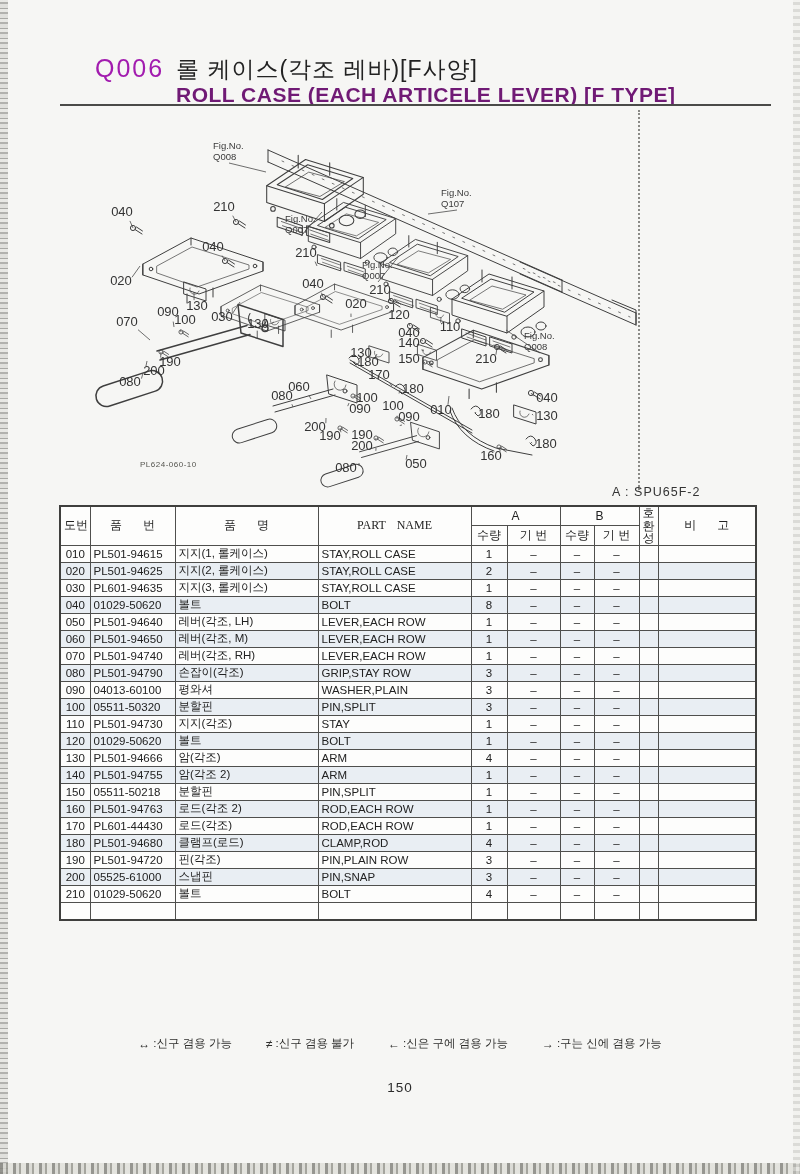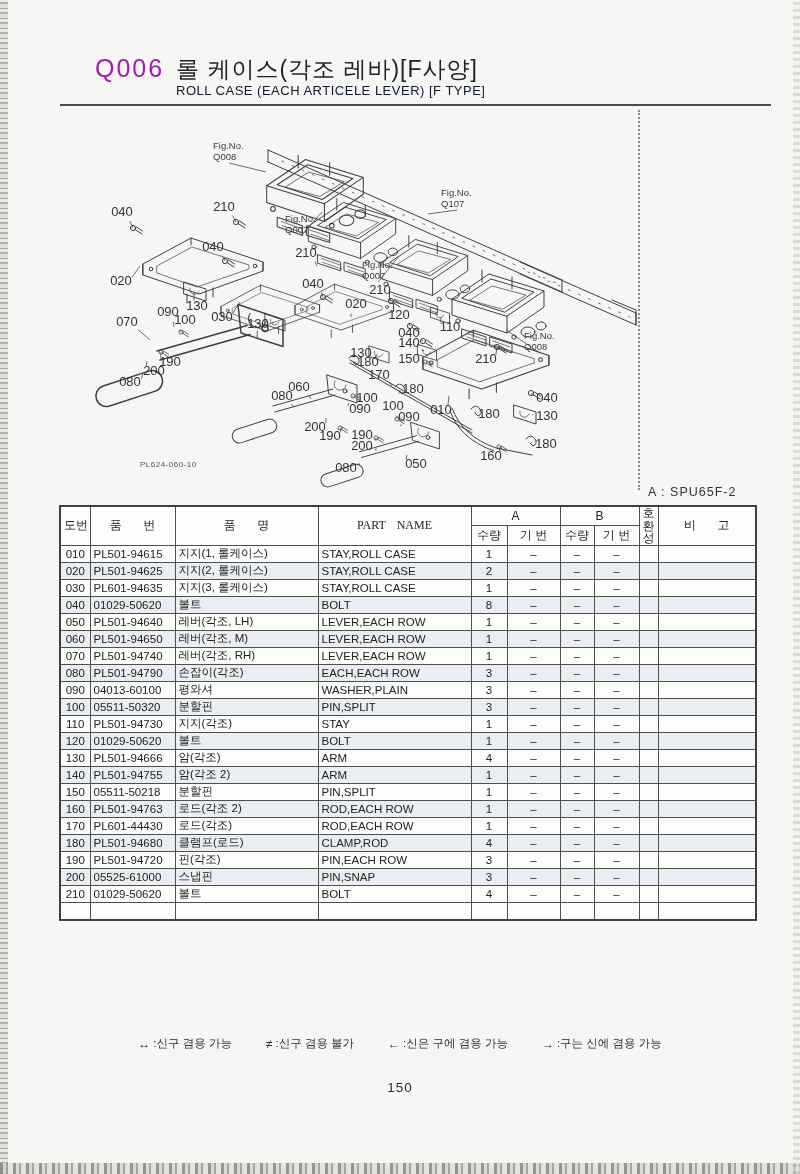--- a/index.html
+++ b/index.html
@@ -14,44 +14,44 @@
     background:repeating-linear-gradient(0deg,#9a9a96 0 2px,#e3e3df 2px 5px,#8f8f8b 5px 6px,#d8d8d4 6px 10px);
     opacity:.75;}
   .scan-bottom{position:absolute;left:0;top:1163px;width:800px;height:11px;
     background:repeating-linear-gradient(90deg,#85857f 0 3px,#d6d6d0 3px 6px,#97978f 6px 8px,#e0e0da 8px 13px);
     opacity:.85;}
   .scan-right{position:absolute;left:793px;top:0;width:7px;height:1174px;
     background:repeating-linear-gradient(0deg,#c9c9c4 0 3px,#efefeb 3px 7px);opacity:.6;}
 
   .page-code{position:absolute;left:95px;top:54px;font-size:25px;letter-spacing:2px;color:#a21caf;}
   .title-kr{position:absolute;left:176px;top:54px;font-size:23px;letter-spacing:1px;color:#222;}
-  .title-en{position:absolute;left:176px;top:83px;font-size:13px;letter-spacing:.5px;color:#0f172a;}
+  .title-en{position:absolute;left:176px;top:83px;font-size:21px;letter-spacing:.5px;color:#701a75;font-weight:bold;}
   .title-rule{position:absolute;left:60px;top:104px;width:711px;height:2px;background:#4a4a48;}
 
   .dotted-divider{position:absolute;left:638px;top:110px;height:380px;width:0;
     border-left:2px dotted #8a8a86;}
 
   svg.diagram{position:absolute;left:0;top:100px;}
   svg.diagram .art{stroke:#3f3f3f;stroke-width:1;fill:none;stroke-linejoin:round;stroke-linecap:round;}
   svg.diagram .thin{stroke-width:.7;}
   svg.diagram text.callout{fill:#333;font-size:13px;font-family:"Liberation Sans","DejaVu Sans",sans-serif;}
   svg.diagram text.fig{fill:#3a3a3a;font-size:9.5px;}
   svg.diagram text.dcode{fill:#55554f;font-size:8px;letter-spacing:.5px;}
   svg.diagram line.leader{stroke:#4a4a4a;stroke-width:.8;}
 
-  .variant-label{position:absolute;left:612px;top:485px;font-size:12.5px;letter-spacing:1px;color:#333;margin-left:36px;}
+  .variant-label{position:absolute;left:612px;top:485px;font-size:12.5px;letter-spacing:1px;color:#333;}
 
   .table-wrap{position:absolute;left:59px;top:505px;width:696px;}
   table.parts{border-collapse:collapse;table-layout:fixed;width:696px;
     font-size:11.5px;color:#222;background:#fdfdfc;}
   table.parts th,table.parts td{border:1px solid #4f4f4d;padding:0 3px;height:16px;
     overflow:hidden;white-space:nowrap;font-weight:normal;}
   table.parts{border:2px solid #3f3f3d;}
   table.parts thead th{text-align:center;font-size:12px;}
-  .ws{word-spacing:18px;}
+  .ws{word-spacing:18px;font-family:Liberation Serif, serif;}
   .ws-s{word-spacing:8px;font-family:Liberation Serif, serif;}
   td.c,th.c{text-align:center;}
   td.l{text-align:left;}
   tbody tr:nth-child(even) td{background:#e9eef3;}
   .vert-head{font-size:10px;line-height:1.05;padding:0 1px;}
   tfoot td{height:148px;background:#fdfdfc;}
 
   .legend{position:absolute;left:0;top:1036px;width:800px;display:flex;
     justify-content:center;gap:34px;font-size:11.5px;color:#2e2e2c;}
   .legend .item{display:flex;gap:3px;align-items:center;}
@@ -407,21 +407,21 @@
           <td class="c">–</td>
           <td class="c">–</td>
           <td class="c">–</td>
           <td class="c"></td>
           <td class="l"></td>
         </tr>
         <tr>
           <td class="c">080</td>
           <td class="l">PL501-94790</td>
           <td class="l">손잡이(각조)</td>
-          <td class="l">EACH,EACH ROW</td>
+          <td class="l">GRIP,STAY ROW</td>
           <td class="c">3</td>
           <td class="c">–</td>
           <td class="c">–</td>
           <td class="c">–</td>
           <td class="c"></td>
           <td class="l"></td>
         </tr>
         <tr>
           <td class="c">090</td>
           <td class="l">04013-60100</td>
@@ -539,21 +539,21 @@
           <td class="c">–</td>
           <td class="c">–</td>
           <td class="c">–</td>
           <td class="c"></td>
           <td class="l"></td>
         </tr>
         <tr>
           <td class="c">190</td>
           <td class="l">PL501-94720</td>
           <td class="l">핀(각조)</td>
-          <td class="l">PIN,EACH ROW</td>
+          <td class="l">PIN,PLAIN ROW</td>
           <td class="c">3</td>
           <td class="c">–</td>
           <td class="c">–</td>
           <td class="c">–</td>
           <td class="c"></td>
           <td class="l"></td>
         </tr>
         <tr>
           <td class="c">200</td>
           <td class="l">05525-61000</td>

